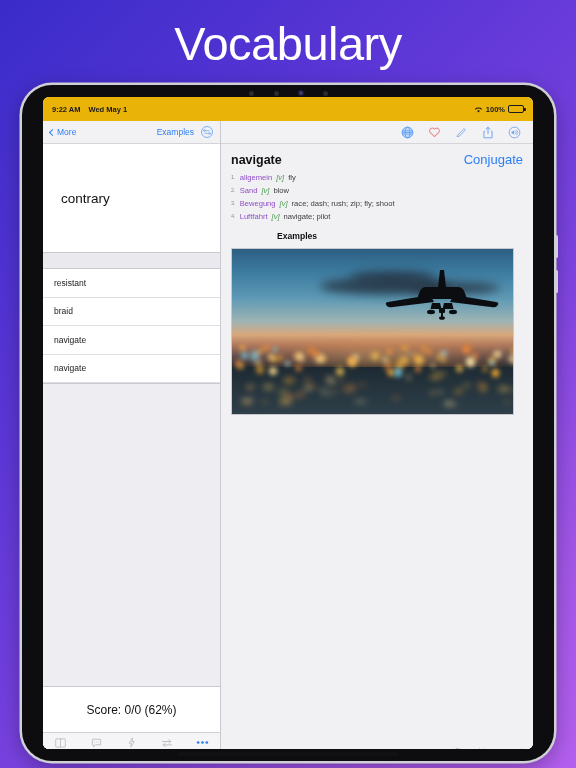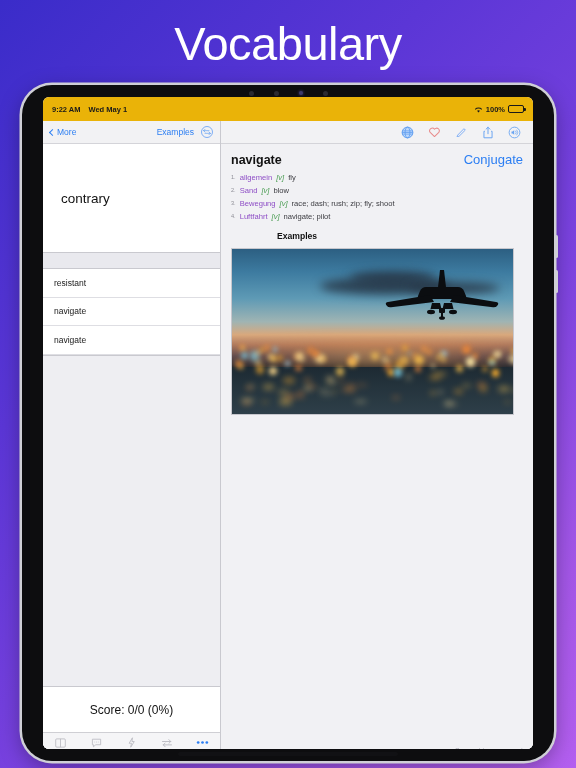--- a/index.html
+++ b/index.html
@@ -307,31 +307,34 @@
           <span>contrary</span>
         </div>
 
         <div class="list-gap"></div>
 
         <div class="word-list">
           <div class="word-row">
               <span>resistant</span>
             </div>
           <div class="word-row">
-              <span>navigate</span>
+              <span>braid</span>
             </div>
           <div class="word-row">
               <span>navigate</span>
             </div>
+          <div class="word-row">
+              <span>navigate</span>
+            </div>
         </div>
 
         <div class="list-fill"></div>
 
         <div class="score-bar">
-          <span>Score: 0/0 (0%)</span>
+          <span>Score: 0/0 (62%)</span>
         </div>
 
         <div class="tabbar">
           <div class="tab">
             <span class="tab-ico">
               <svg width="11" height="10" viewBox="0 0 16 14">
                   <rect x="1" y="1" width="14" height="12" rx="1.5" stroke="currentColor" stroke-width="1.2" fill="none"></rect>
                   <path d="M8 1v12" stroke="currentColor" stroke-width="1.2"></path>
                   <path d="M5 4h0M11 4h0" stroke="currentColor" stroke-width="1.2"></path>
                 </svg>

